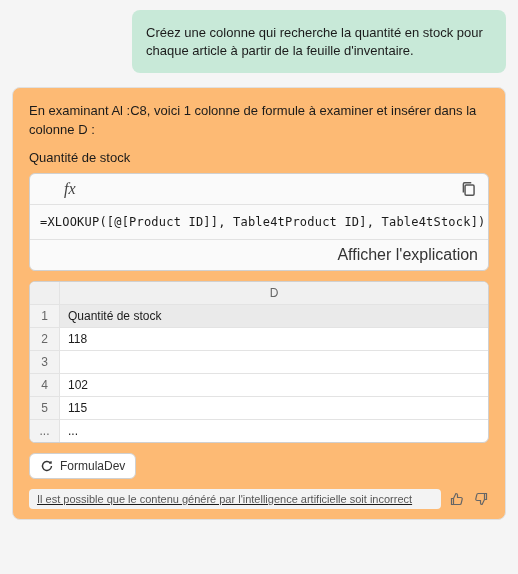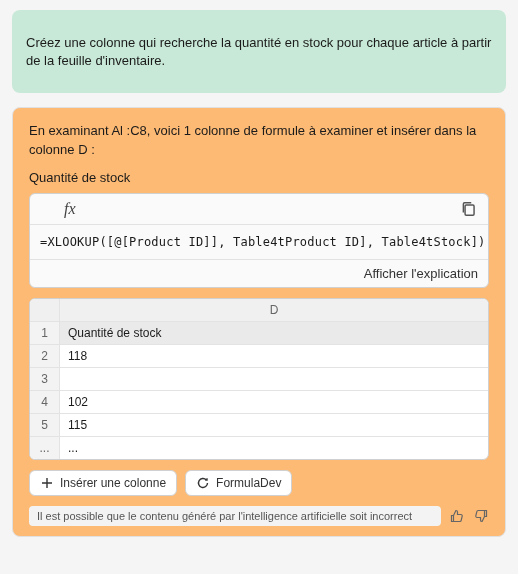--- a/index.html
+++ b/index.html
@@ -9,23 +9,24 @@
     width:518px;
     height:574px;
     overflow:hidden;
     font-size:12px;
     color:#1b1b1b;
   }
   .container{padding:10px 12px;}
   .user-bubble{
     background:#c8e9d8;
     border-radius:8px;
-    padding:24px 14px;
+    padding:14px 14px;
     font-size:13px;
     line-height:1.35;
+    margin-left:120px;
     margin-bottom:14px;
     color:#1b1b1b;
   }
   .response-card{
     background:#fdba74;
     border:1px solid #e0e0e0;
     border-radius:8px;
     padding:14px 16px 10px 16px;
   }
   .resp-text{
@@ -66,21 +67,21 @@
     padding:10px 10px;
     font-family:Consolas,Menlo,monospace;
     font-size:12px;
     letter-spacing:.2px;
     white-space:nowrap;
     overflow:hidden;
   }
   .explain-bar{
     text-align:right;
     padding:6px 10px;
-    font-size:13px;
+    font-size:16px;
     color:#333;
     border-top:1px solid #e2e2e2;
   }
   .explain-link{cursor:pointer;}
   .preview-table{
     border:1px solid #d0d0d0;
     border-radius:6px;
     overflow:hidden;
     margin:10px 0;
     background:#fff;
@@ -124,20 +125,21 @@
     cursor:pointer;
     color:#333;
   }
   .pill-btn .ic{width:14px;height:14px;display:inline-flex;}
   .disclaimer-row{
     display:flex;
     align-items:center;
     justify-content:flex-end;
     margin-top:10px;
     gap:8px;
+    text-decoration:underline;
   }
   .disclaimer{
     font-size:11px;
     color:#555;
     background:#f3f3f3;
     padding:4px 8px;
     border-radius:4px;
     flex:1;
   }
   .fb-btns{display:flex;gap:8px;color:#666;}
@@ -201,28 +203,20 @@
       <div class="pt-row">
         <div class="pt-rowhead">...</div>
         <div class="pt-cell">...</div>
       </div>
     </div>
 
     <div class="action-bar">
       <div class="pill-btn">
         <span class="ic">
           <svg viewBox="0 0 14 14" stroke="currentColor" stroke-width="1.4" fill="none">
-            <path d="M7 2v10M2 7h10"></path>
-          </svg>
-        </span>
-        <span>Insérer une colonne</span>
-      </div>
-      <div class="pill-btn">
-        <span class="ic">
-          <svg viewBox="0 0 14 14" stroke="currentColor" stroke-width="1.4" fill="none">
             <path d="M11.5 7a4.5 4.5 0 1 1-1.3-3.2"></path>
             <path d="M11 2.2V4h-1.8"></path>
           </svg>
         </span>
         <span>FormulaDev</span>
       </div>
     </div>
 
     <div class="disclaimer-row">
       <div class="disclaimer">Il est possible que le contenu généré par l'intelligence artificielle soit incorrect</div>

